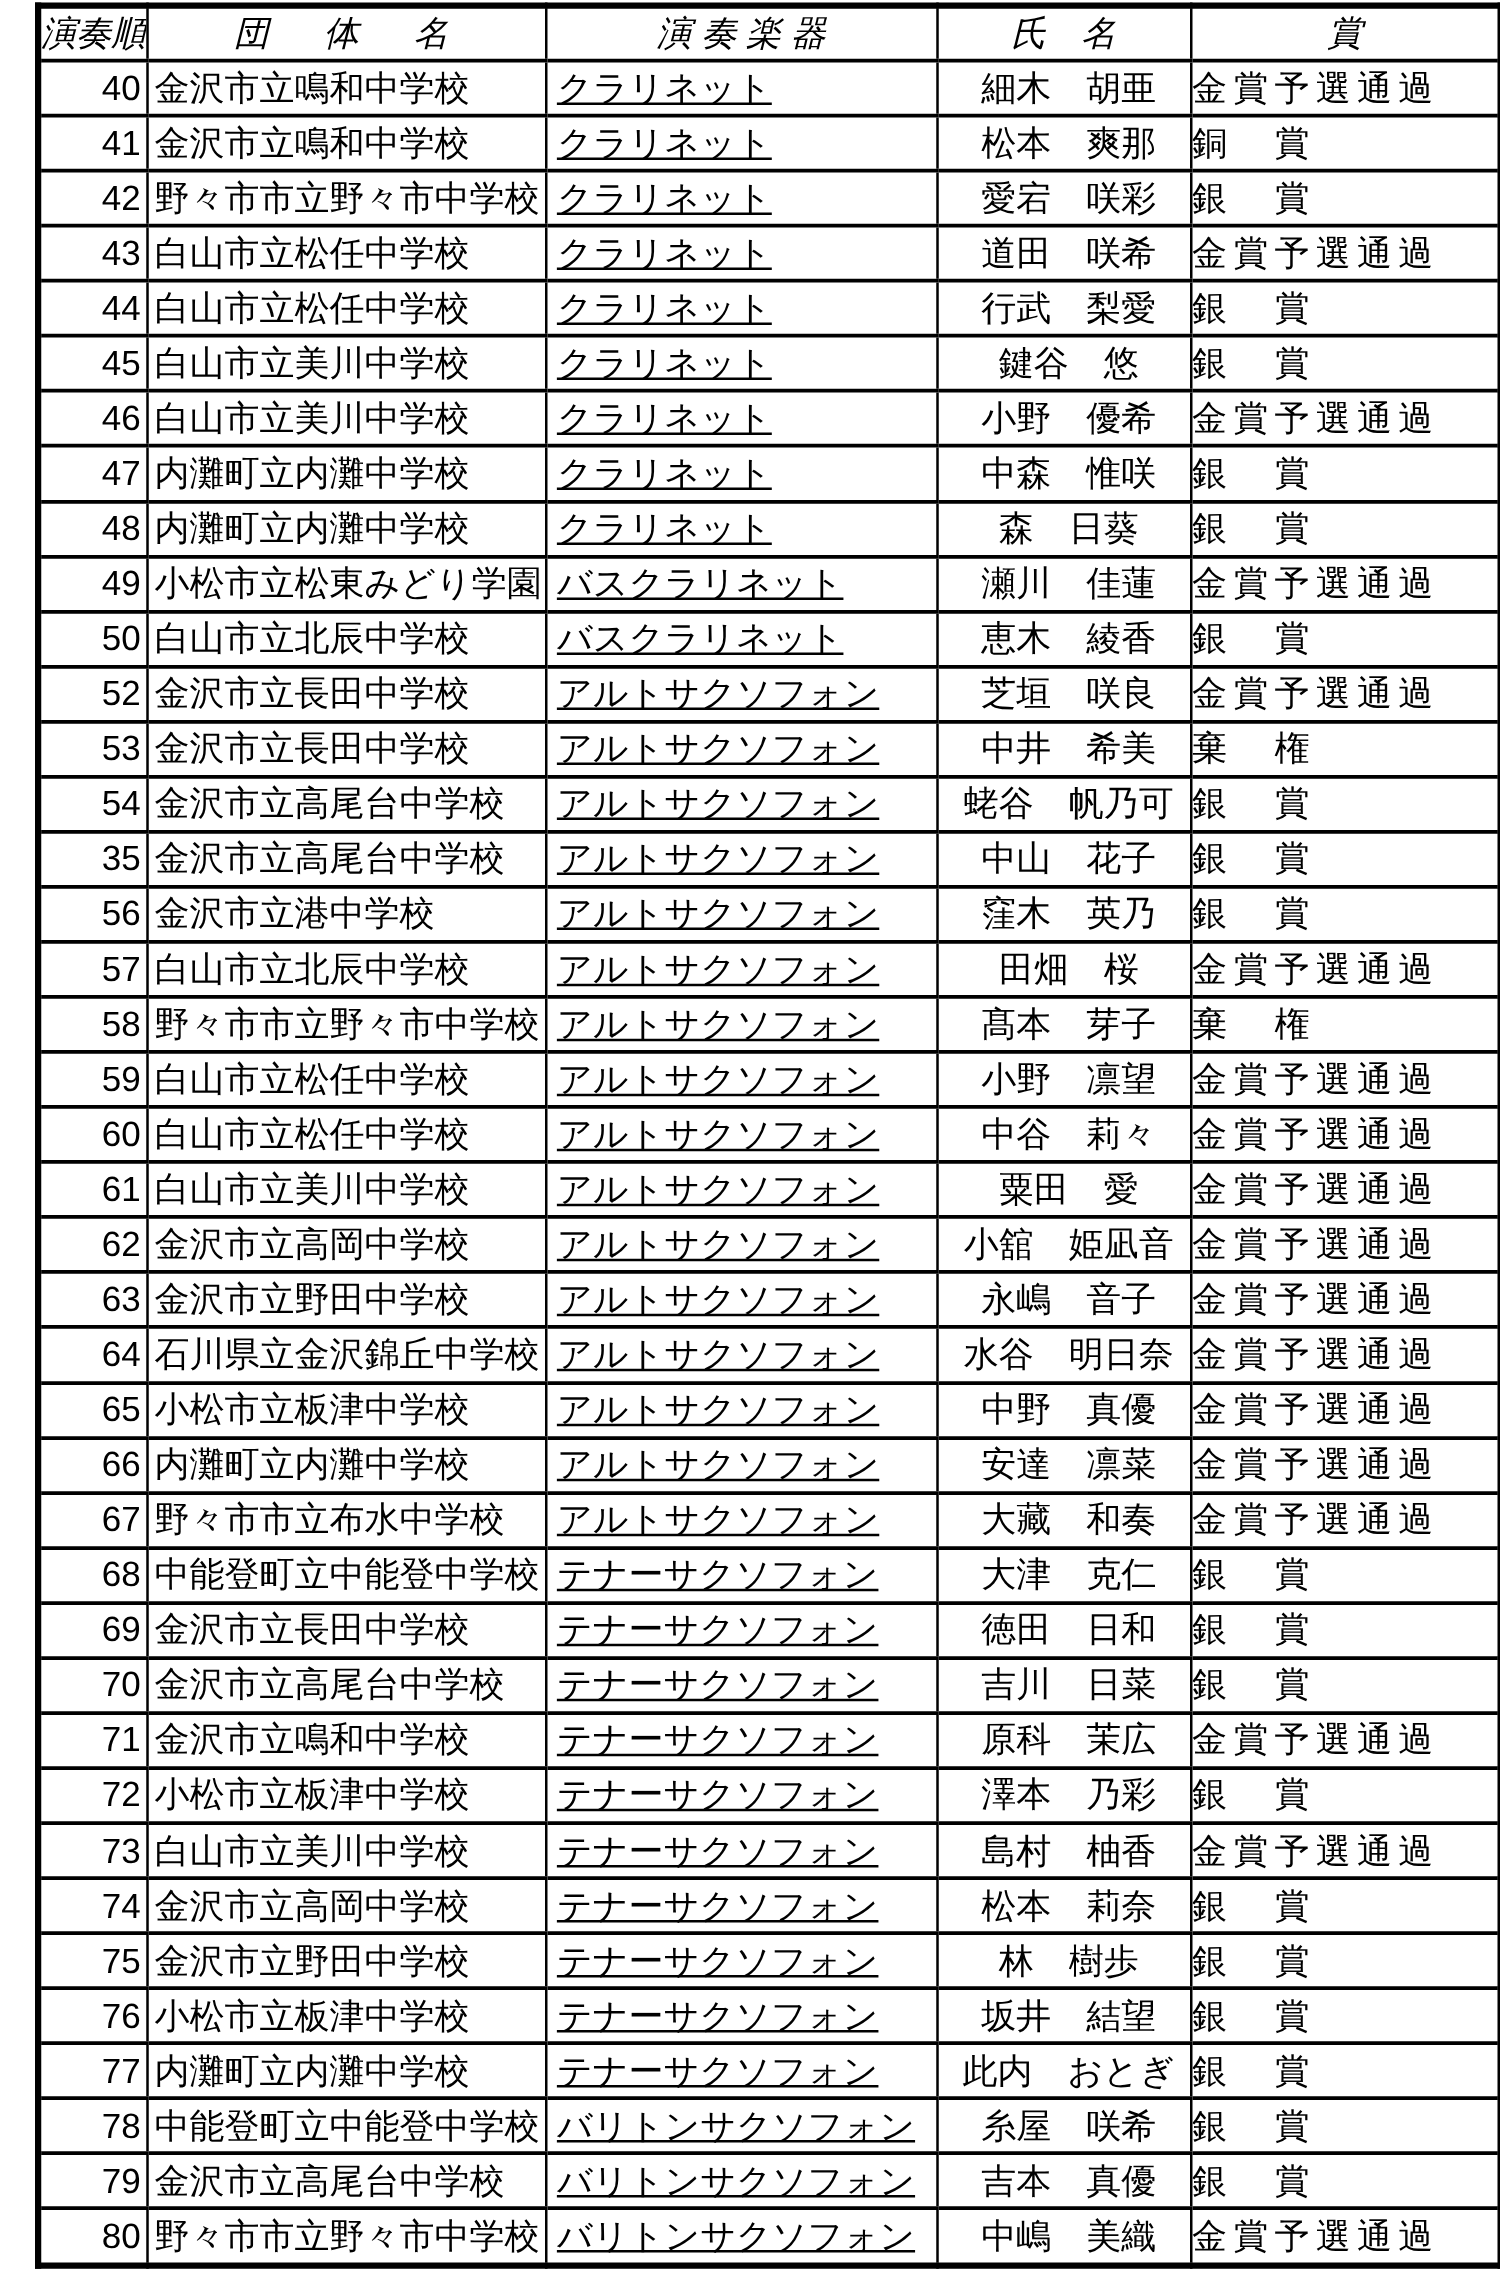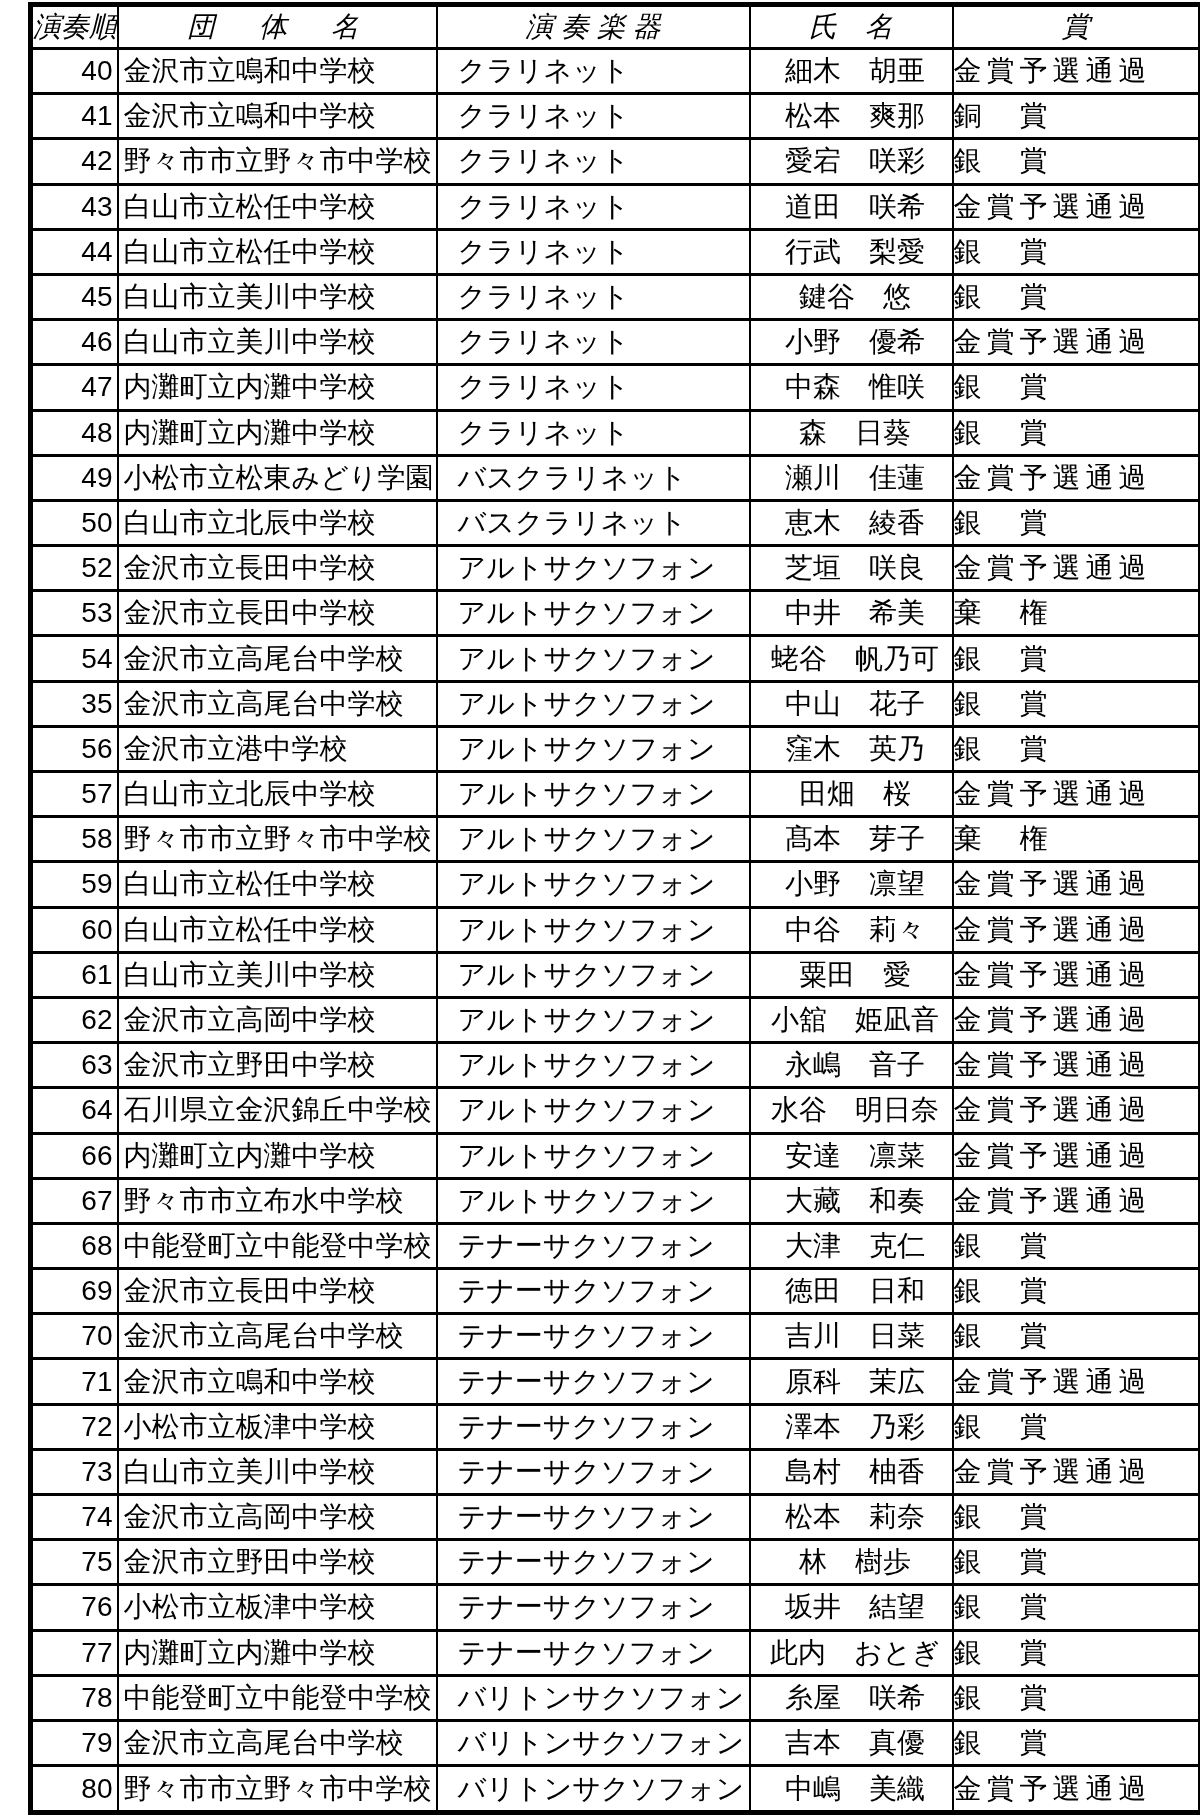--- a/index.html
+++ b/index.html
@@ -42,21 +42,21 @@
     vertical-align:middle;
   }
   thead th{
     text-align:center;
     height:40px;
     font-style:italic;
   }
   th.h-group{letter-spacing:8px;}
   td.c-order{text-align:right;padding-right:4px;margin-top:16px;}
   td.c-group{text-align:left;padding-left:5px;}
-  td.c-instr{text-align:left;padding-left:20px;}
+  td.c-instr{text-align:left;padding-left:8px;text-decoration:underline;}
   td.c-name{text-align:center;padding-left:8px;}
   td.c-award{text-align:left;letter-spacing:5px;}
 </style>
 </head>
 <body>
 
 <div class="sheet">
   <table class="results">
     <colgroup>
       <col style="width:87px">
@@ -237,20 +237,27 @@
     <td class="c-award">金賞予選通過</td>
   </tr>
         <tr>
     <td class="c-order">64</td>
     <td class="c-group">石川県立金沢錦丘中学校</td>
     <td class="c-instr">アルトサクソフォン</td>
     <td class="c-name">水谷　明日奈</td>
     <td class="c-award">金賞予選通過</td>
   </tr>
         <tr>
+    <td class="c-order">65</td>
+    <td class="c-group">小松市立板津中学校</td>
+    <td class="c-instr">アルトサクソフォン</td>
+    <td class="c-name">中野　真優</td>
+    <td class="c-award">金賞予選通過</td>
+  </tr>
+        <tr>
     <td class="c-order">66</td>
     <td class="c-group">内灘町立内灘中学校</td>
     <td class="c-instr">アルトサクソフォン</td>
     <td class="c-name">安達　凛菜</td>
     <td class="c-award">金賞予選通過</td>
   </tr>
         <tr>
     <td class="c-order">67</td>
     <td class="c-group">野々市市立布水中学校</td>
     <td class="c-instr">アルトサクソフォン</td>

